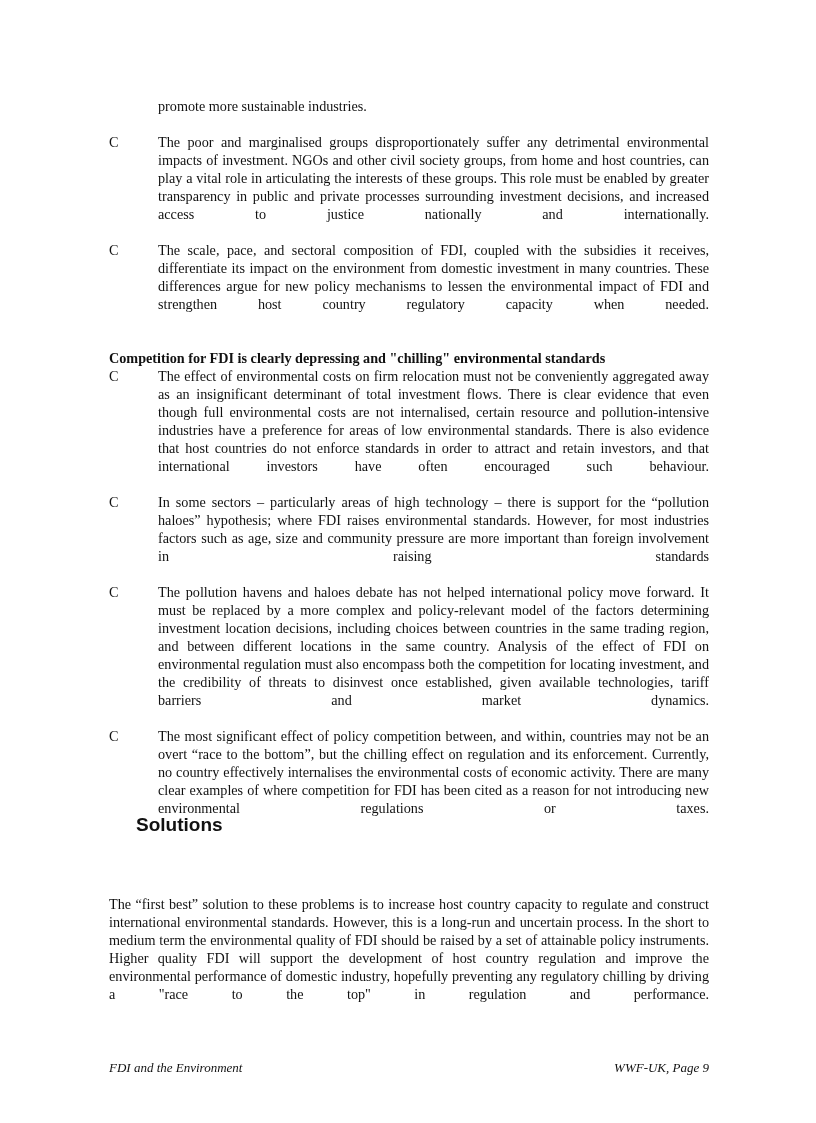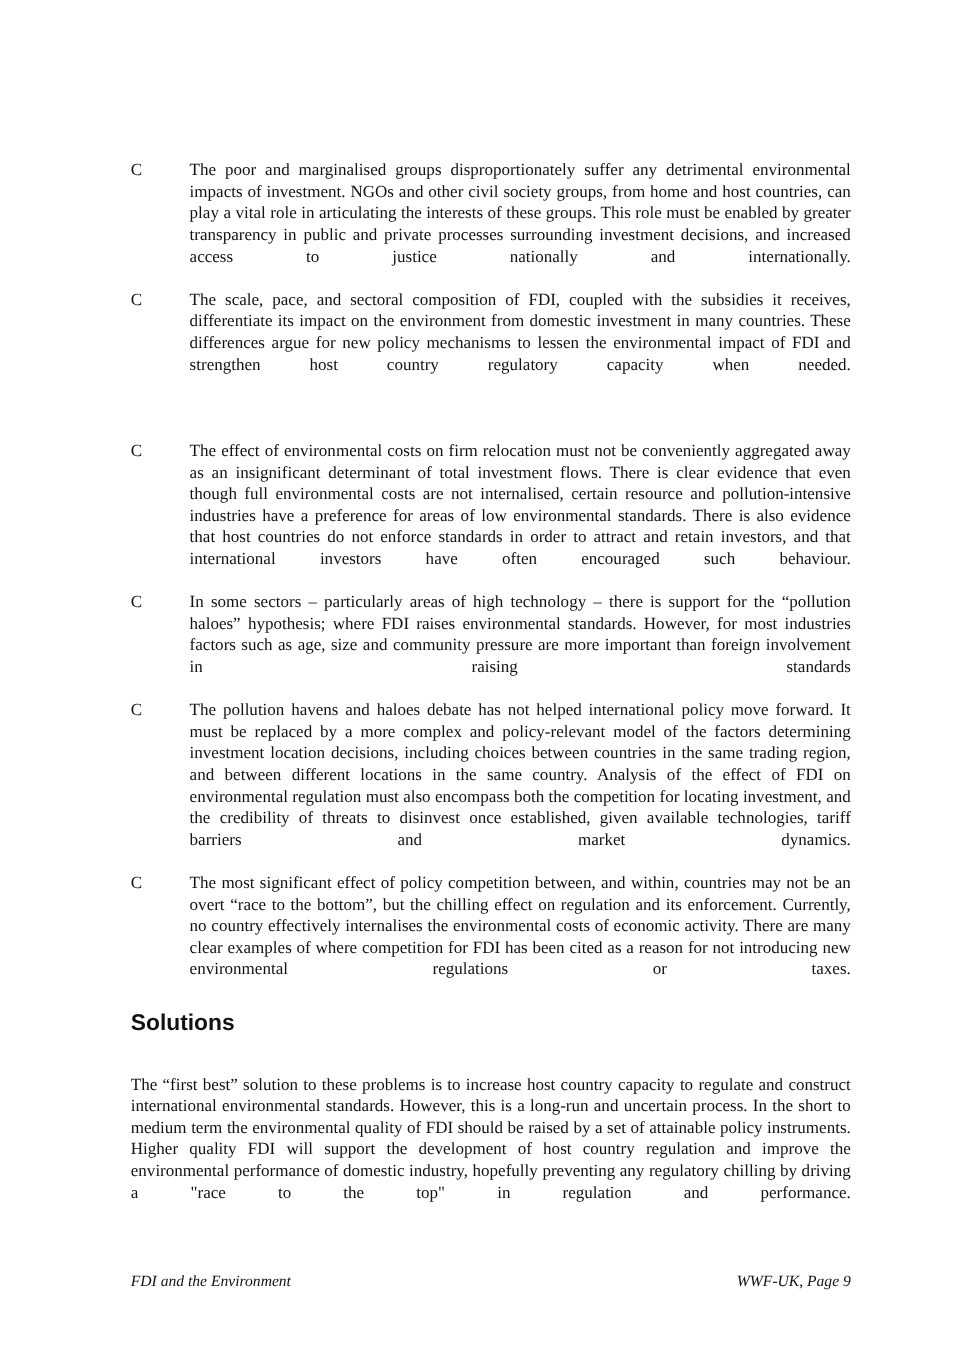--- a/index.html
+++ b/index.html
@@ -17,40 +17,42 @@
   .footer-left { left: 109px; text-align: center; }
   .footer-right { right: 107px; }
   .para::after { content: ""; display: inline-block; width: 100%; height: 0; }
   .last-line-left::after { content: none; }
 </style>
 </head>
 <body>
 
 <div class="page">
 
+  <div class="para indent last-line-left" style="top:97px;">promote more sustainable industries.</div>
 
   <div class="bullet" style="top:133px;">C</div>
   <div class="para indent" style="top:133px;">The poor and marginalised groups disproportionately suffer any detrimental environmental impacts of investment. NGOs and other civil society groups, from home and host countries, can play a vital role in articulating the interests of these groups. This role must be enabled by greater transparency in public and private processes surrounding investment decisions, and increased access to justice nationally and internationally.</div>
 
   <div class="bullet" style="top:241px;">C</div>
   <div class="para indent" style="top:241px;">The scale, pace, and sectoral composition of FDI, coupled with the subsidies it receives, differentiate its impact on the environment from domestic investment in many countries. These differences argue for new policy mechanisms to lessen the environmental impact of FDI and strengthen host country regulatory capacity when needed.</div>
 
+  <div class="subhead" style="top:349px;">Competition for FDI is clearly depressing and "chilling" environmental standards</div>
 
   <div class="bullet" style="top:367px;">C</div>
   <div class="para indent" style="top:367px;">The effect of environmental costs on firm relocation must not be conveniently aggregated away as an insignificant determinant of total investment flows. There is clear evidence that even though full environmental costs are not internalised, certain resource and pollution-intensive industries have a preference for areas of low environmental standards. There is also evidence that host countries do not enforce standards in order to attract and retain investors, and that international investors have often encouraged such behaviour.</div>
 
   <div class="bullet" style="top:493px;">C</div>
   <div class="para indent" style="top:493px;">In some sectors – particularly areas of high technology – there is support for the “pollution haloes” hypothesis; where FDI raises environmental standards. However, for most industries factors such as age, size and community pressure are more important than foreign involvement in raising standards</div>
 
   <div class="bullet" style="top:583px;">C</div>
   <div class="para indent" style="top:583px;">The pollution havens and haloes debate has not helped international policy move forward. It must be replaced by a more complex and policy-relevant model of the factors determining investment location decisions, including choices between countries in the same trading region, and between different locations in the same country. Analysis of the effect of FDI on environmental regulation must also encompass both the competition for locating investment, and the credibility of threats to disinvest once established, given available technologies, tariff barriers and market dynamics.</div>
 
   <div class="bullet" style="top:727px;">C</div>
   <div class="para indent" style="top:727px;">The most significant effect of policy competition between, and within, countries may not be an overt “race to the bottom”, but the chilling effect on regulation and its enforcement. Currently, no country effectively internalises the environmental costs of economic activity. There are many clear examples of where competition for FDI has been cited as a reason for not introducing new environmental regulations or taxes.</div>
 
-  <div class="h2" style="top:842px;">Solutions</div>
+  <div class="h2" style="top:814px;margin-left:27px;">Solutions</div>
 
   <div class="para full" style="top:895px;">The “first best” solution to these problems is to increase host country capacity to regulate and construct international environmental standards. However, this is a long-run and uncertain process. In the short to medium term the environmental quality of FDI should be raised by a set of attainable policy instruments. Higher quality FDI will support the development of host country regulation and improve the environmental performance of domestic industry, hopefully preventing any regulatory chilling by driving a "race to the top" in regulation and performance.</div>
 
   <div class="footer footer-left">FDI and the Environment</div>
   <div class="footer footer-right">WWF-UK, Page 9</div>
 
 </div>
 
 </body></html>

